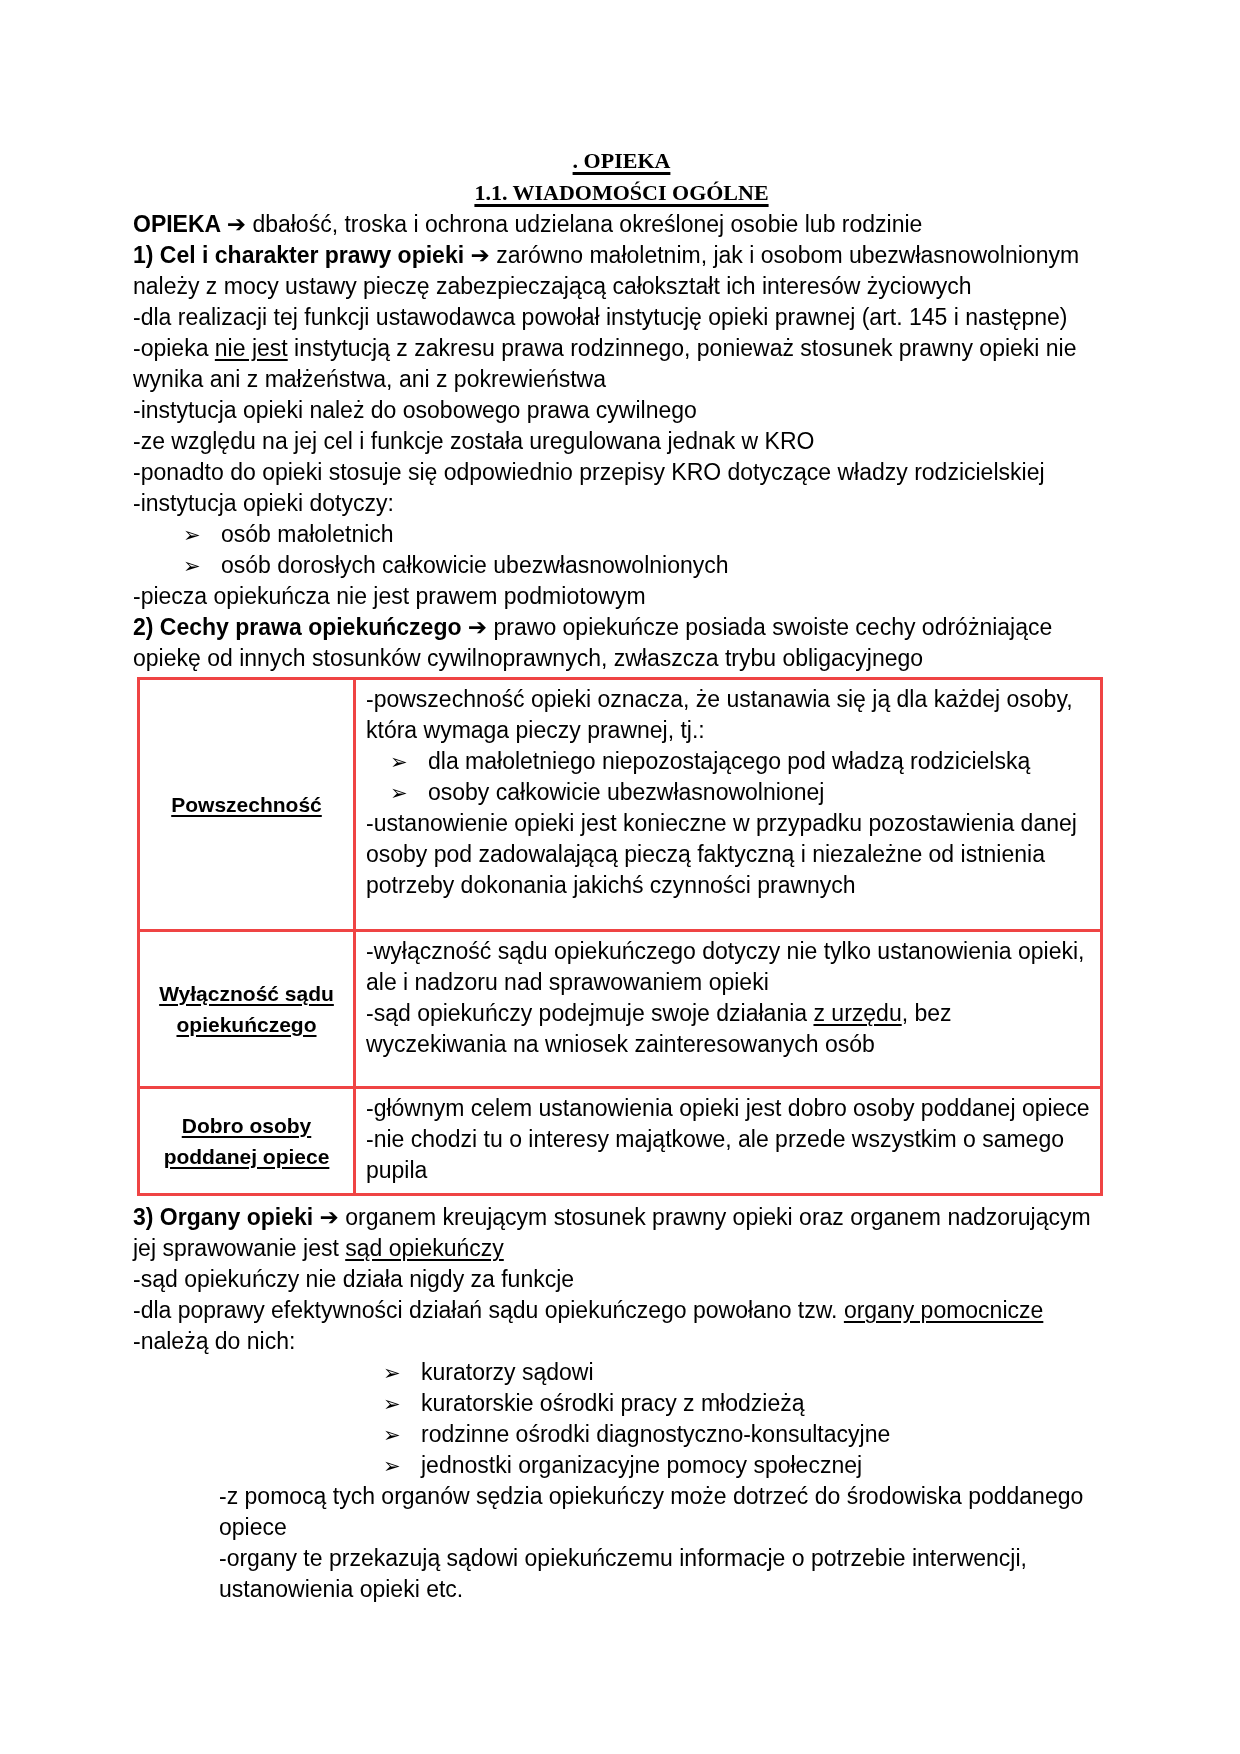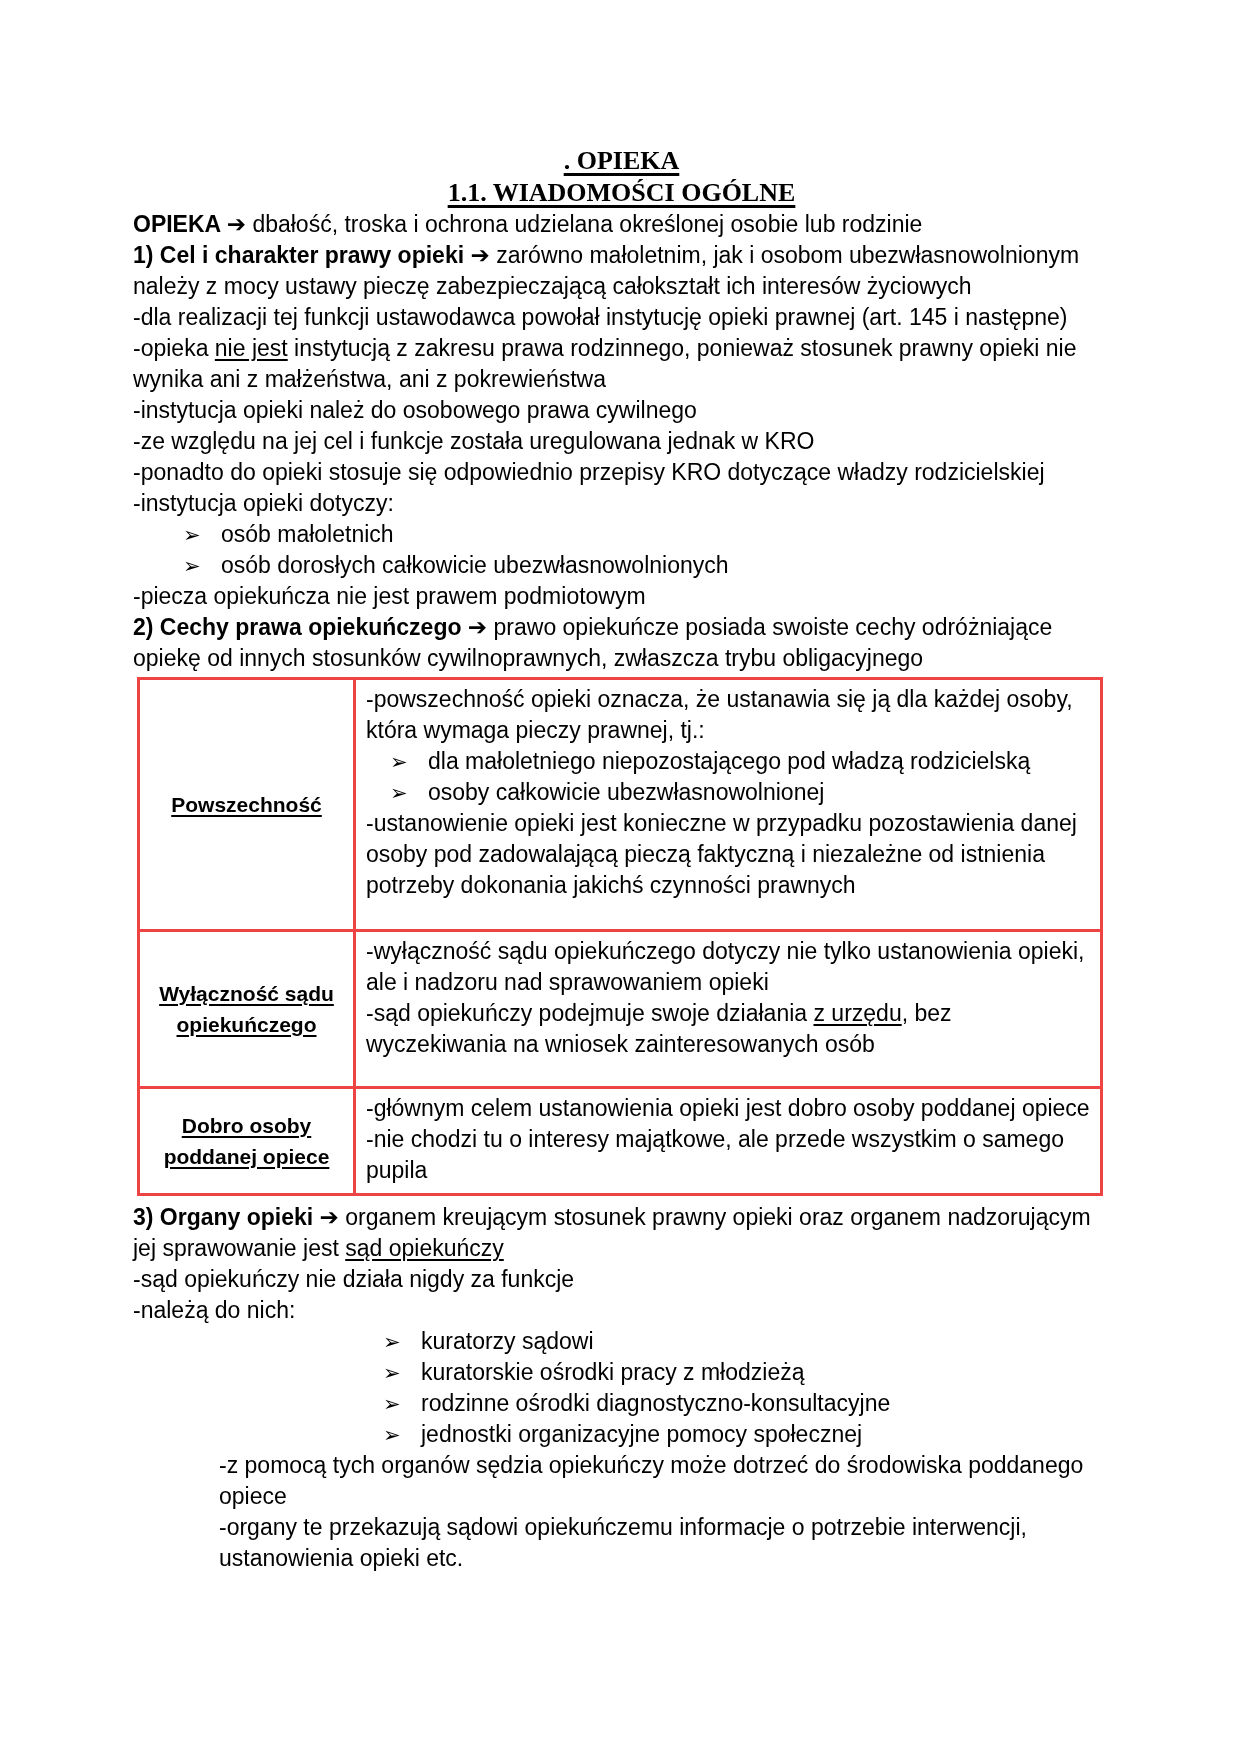--- a/index.html
+++ b/index.html
@@ -18,21 +18,21 @@
     box-sizing: border-box;
     width: 1240px;
     height: 1754px;
     padding: 145px 130px 0 133px;
     background: #ffffff;
   }
   .doc-title, .doc-subtitle {
     text-align: center;
     font-family: "Liberation Serif", "DejaVu Serif", serif;
     font-weight: bold;
-    font-size: 26px;
+    font-size: 22px;
     line-height: 32px;
     white-space: nowrap;
   }
   .doc-title .u-span, .doc-subtitle .u-span {
     text-decoration: underline;
     text-decoration-thickness: 2.5px;
     text-underline-offset: 4px;
   }
   .para, .bullet {
     font-size: 23px;
@@ -151,20 +151,21 @@
             <div class="para"><span>-głównym celem ustanowienia opieki jest dobro osoby poddanej opiece</span></div>
             <div class="para"><span>-nie chodzi tu o interesy majątkowe, ale przede wszystkim o samego pupila</span></div>
           </td>
         </tr>
       </tbody>
   </table>
 
   <div class="section after-table" id="organs-section">
       <div class="para"><span class="b">3) Organy opieki ➔</span><span> organem kreującym stosunek prawny opieki oraz organem nadzorującym jej sprawowanie jest </span><span class="u">sąd opiekuńczy</span></div>
       <div class="para"><span>-sąd opiekuńczy nie działa nigdy za funkcje</span></div>
+      <div class="para"><span>-dla poprawy efektywności działań sądu opiekuńczego powołano tzw. </span><span class="u">organy pomocnicze</span></div>
       <div class="para"><span>-należą do nich:</span></div>
       <div class="bullet bl-organs">
         <span class="marker">➢</span>
         <span class="bullet-text"><span>kuratorzy sądowi</span></span>
       </div>
       <div class="bullet bl-organs">
         <span class="marker">➢</span>
         <span class="bullet-text"><span>kuratorskie ośrodki pracy z młodzieżą</span></span>
       </div>
       <div class="bullet bl-organs">

